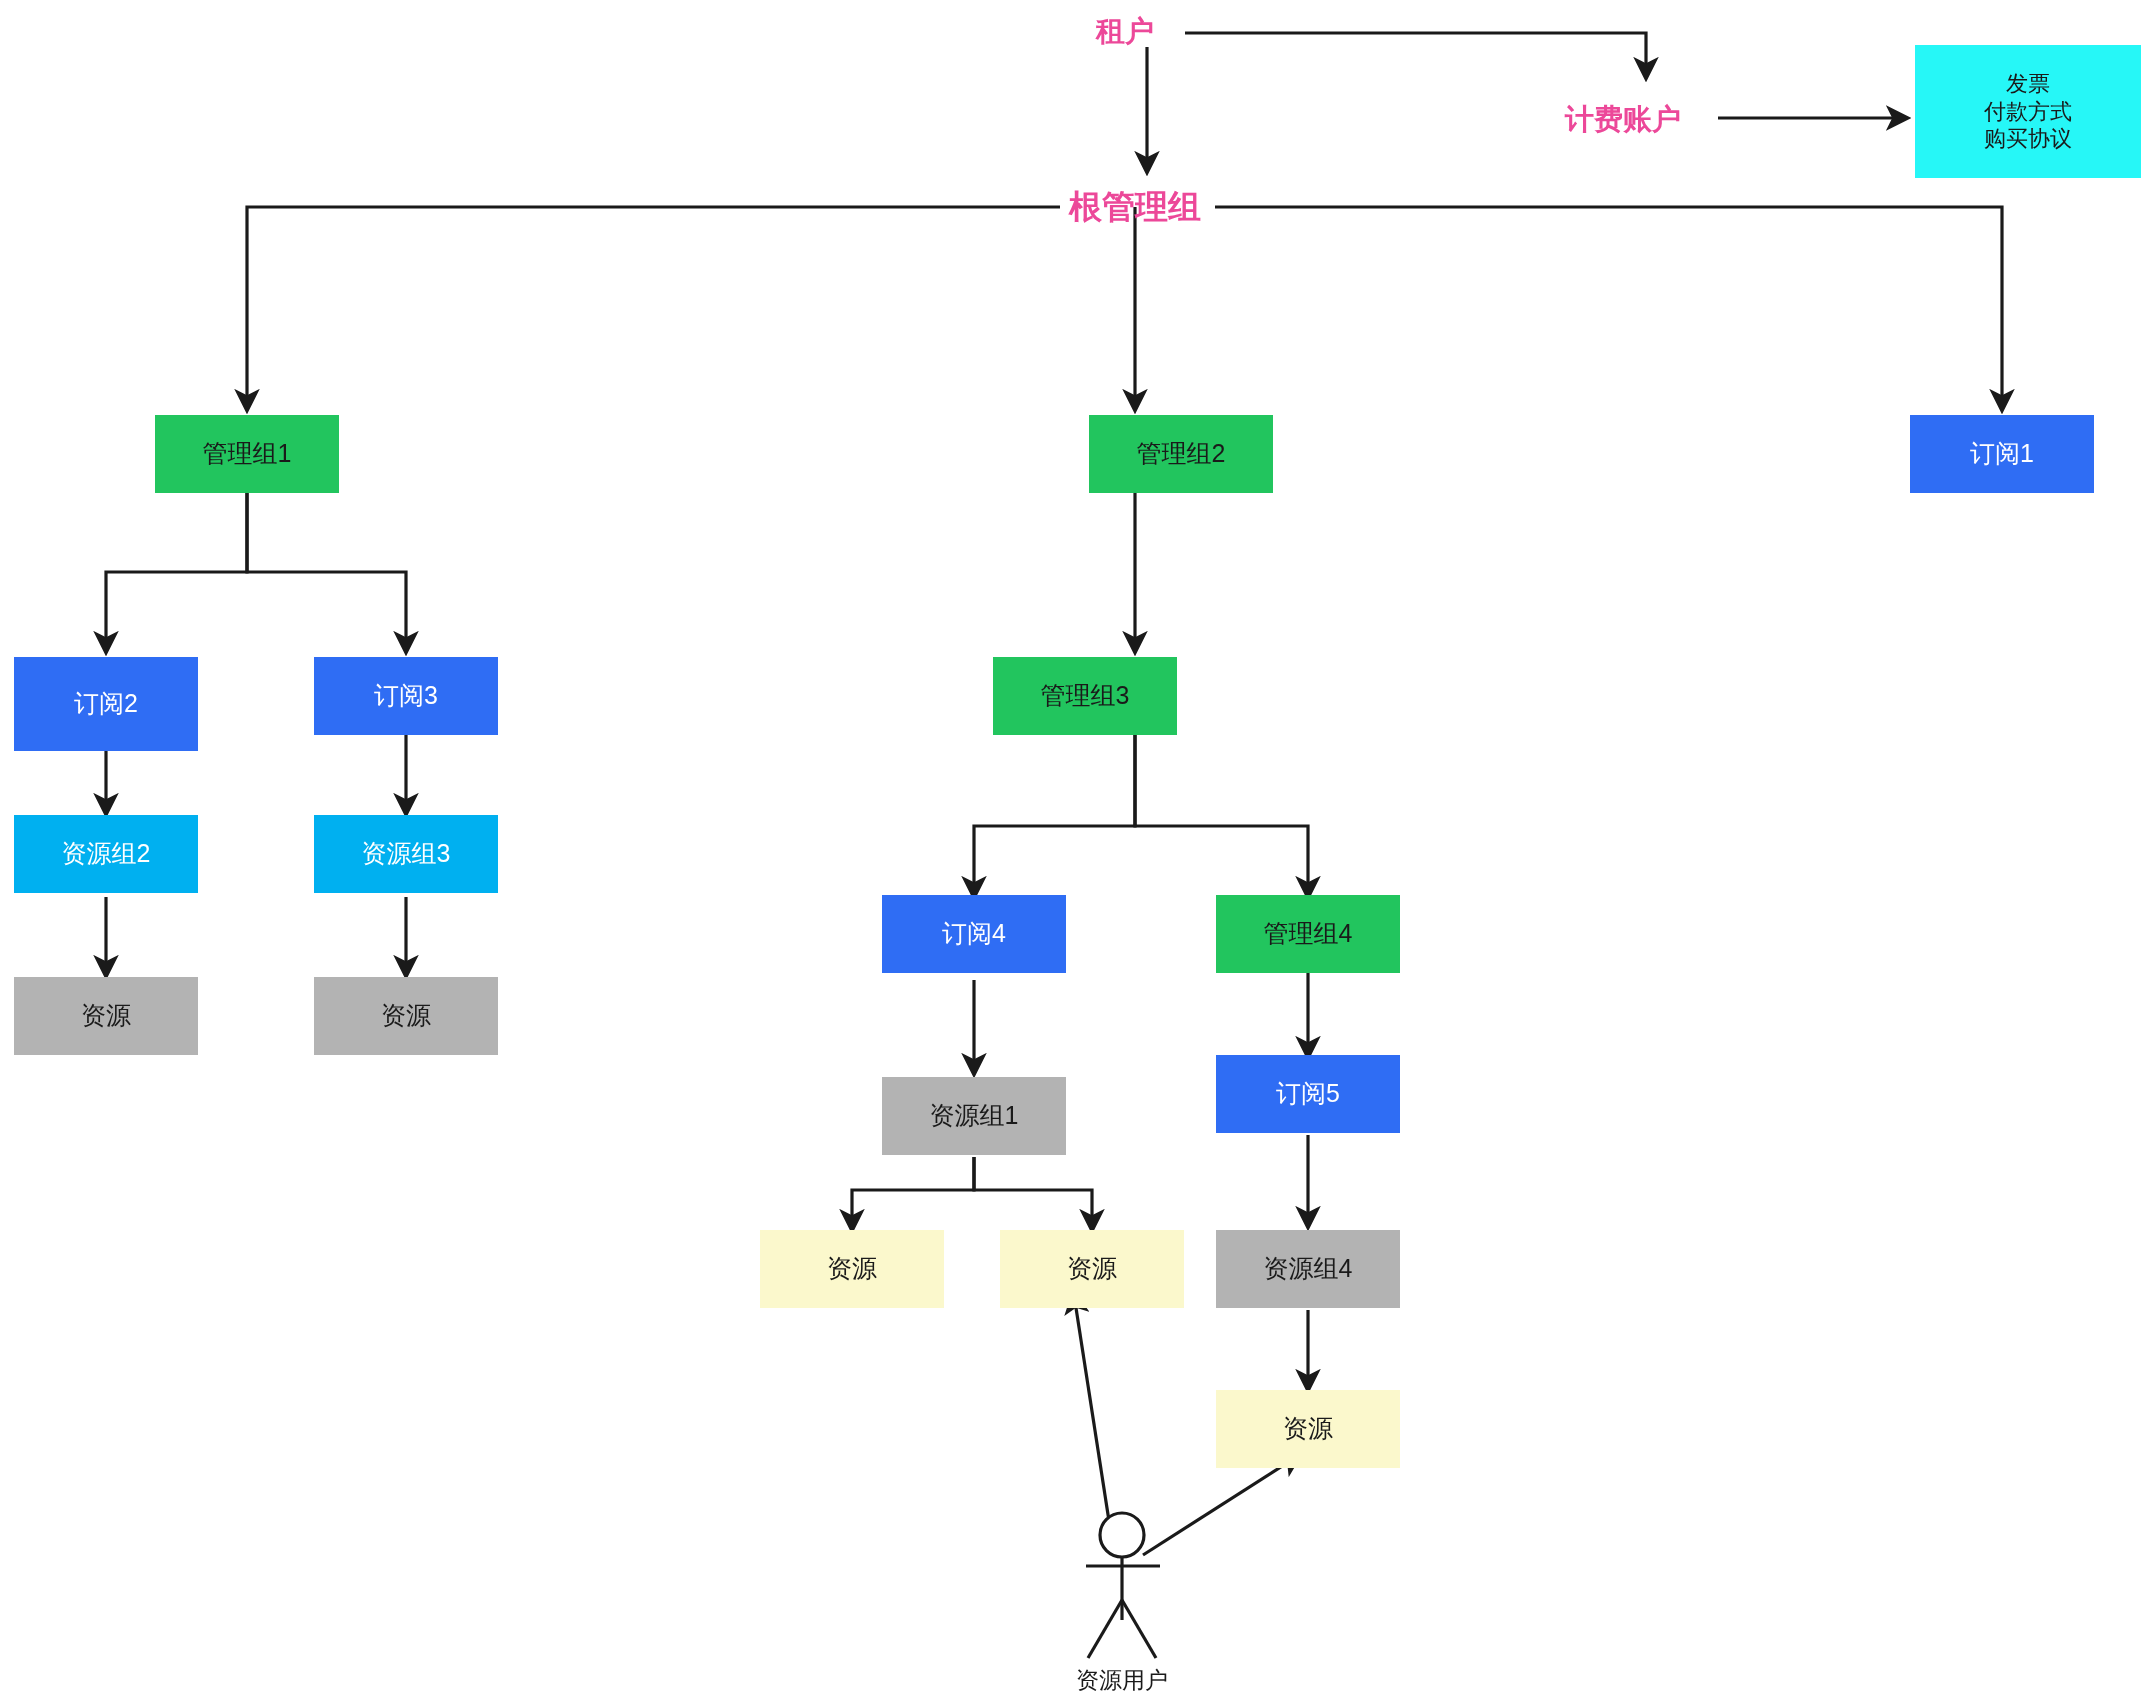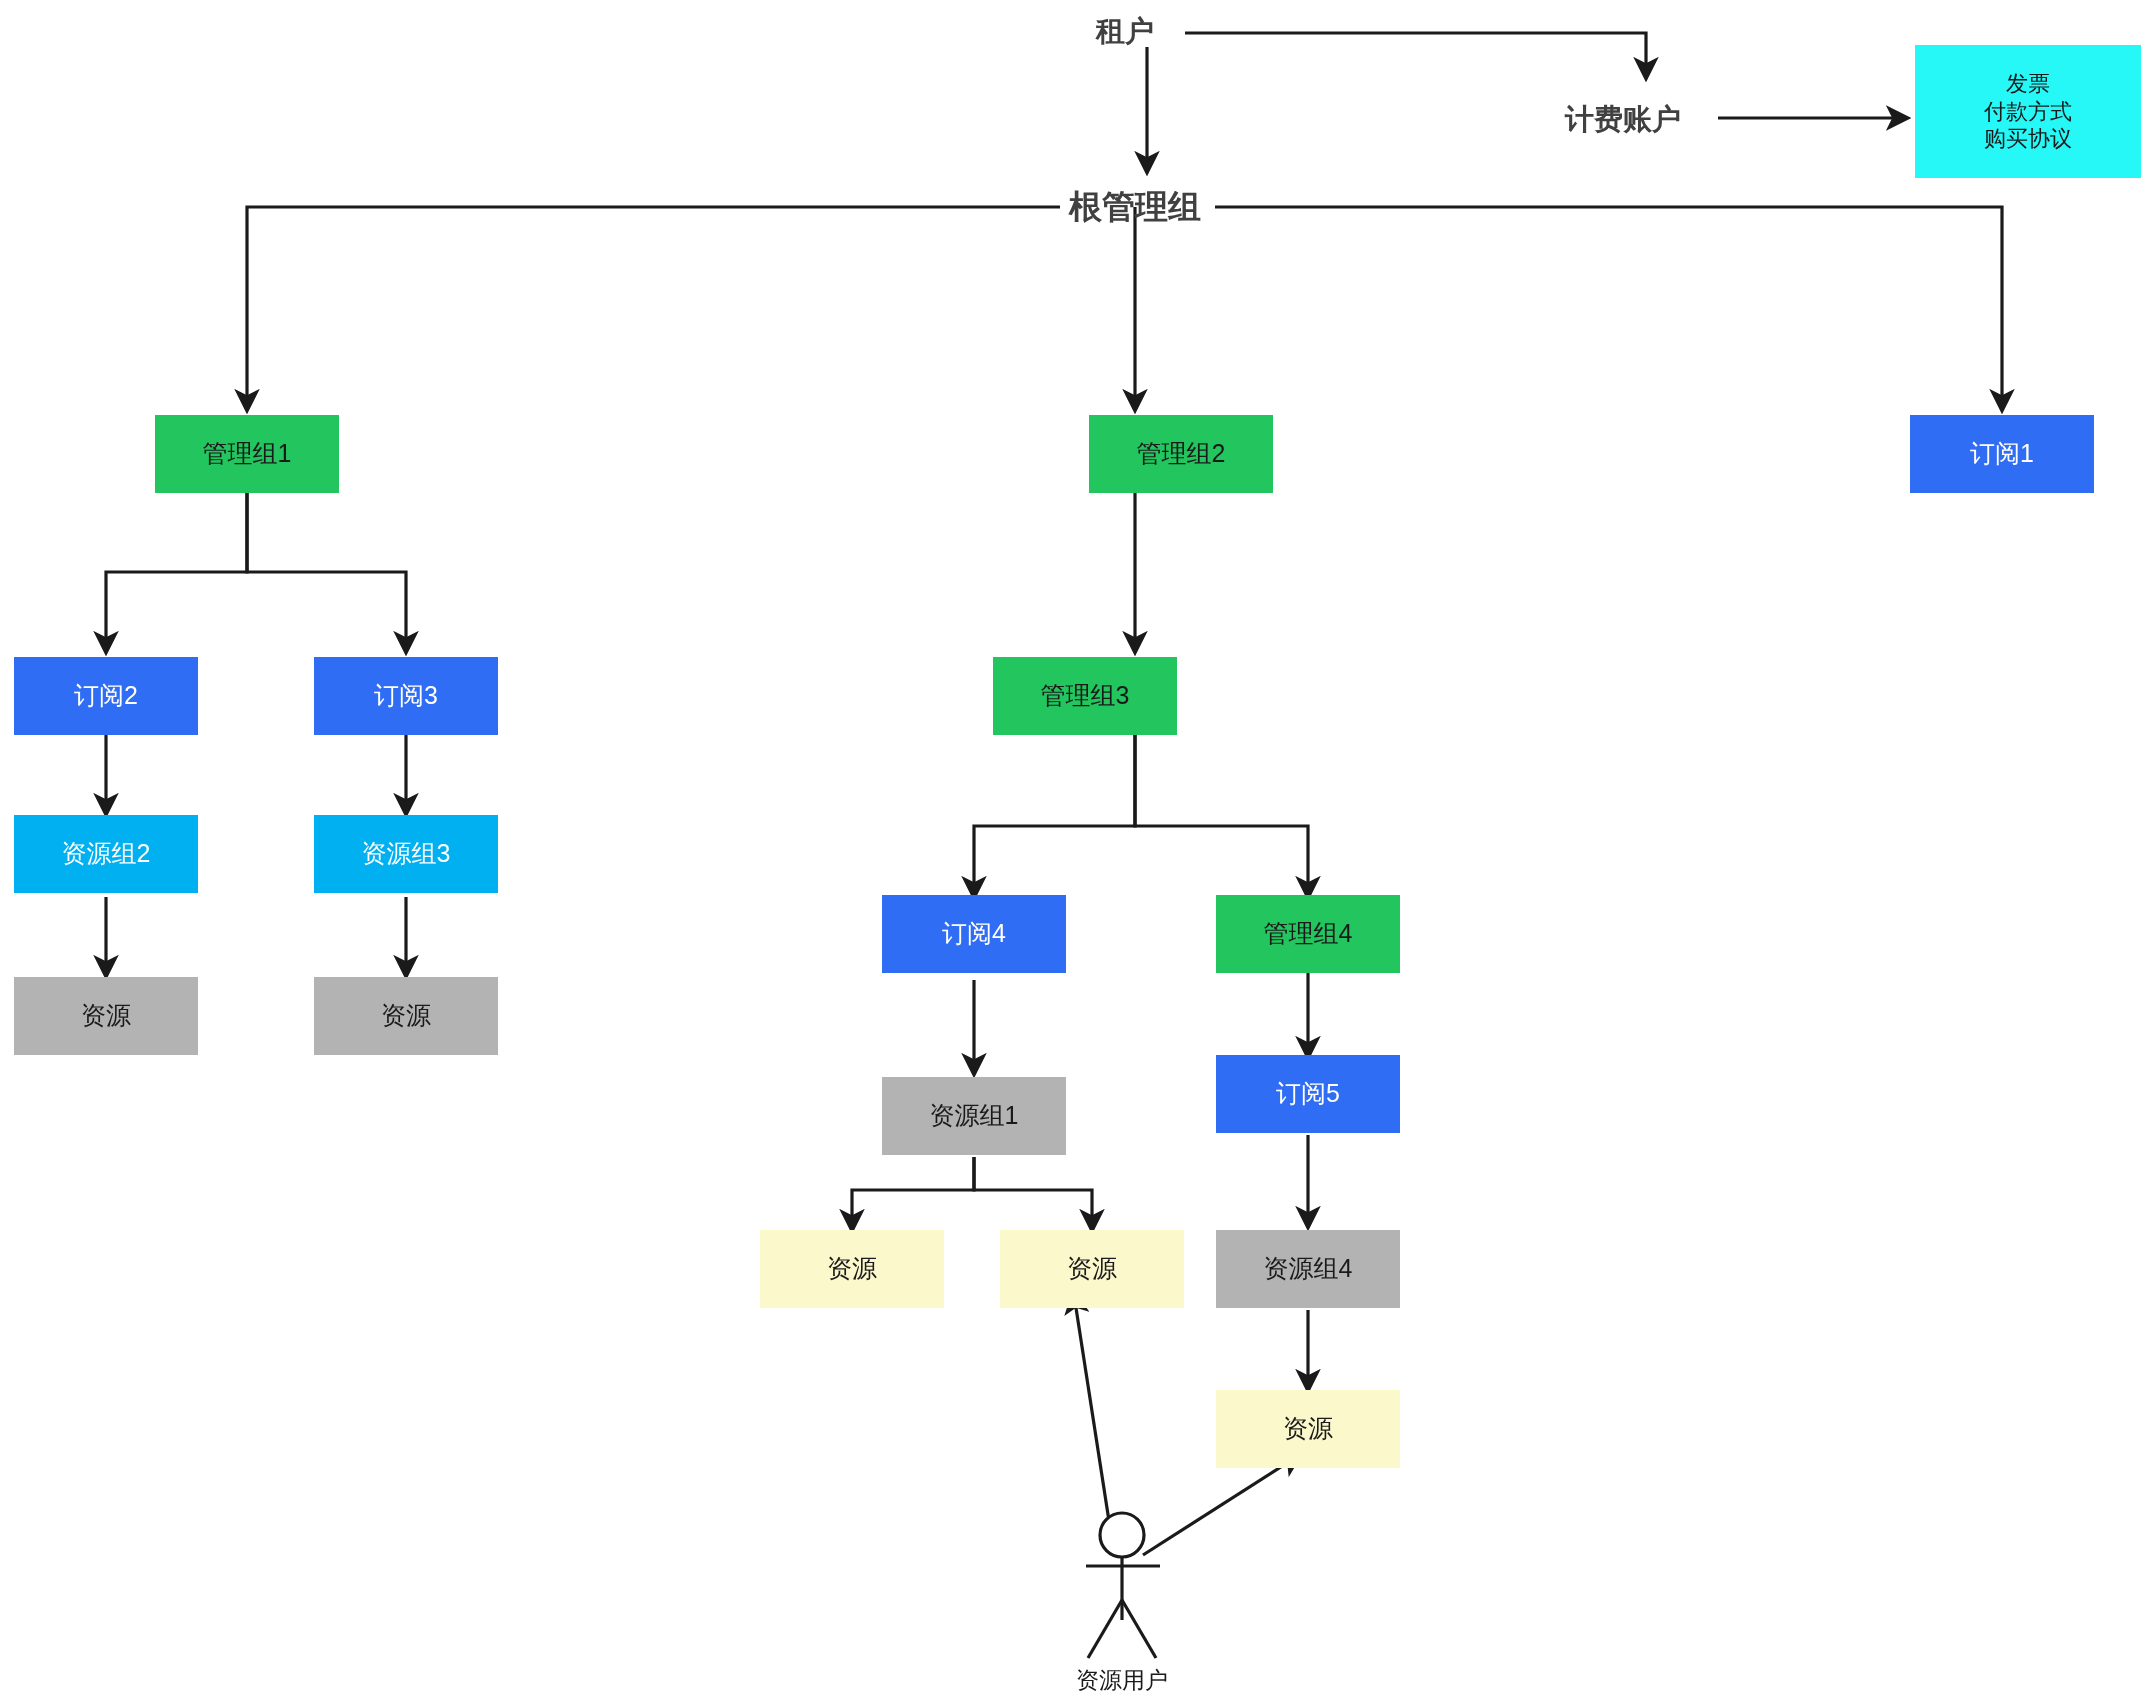--- a/index.html
+++ b/index.html
@@ -17,21 +17,21 @@
   .rg-cyan .n-label{color:#ffffff;}
   .rg-gray{background:#b3b3b3;}
   .rg-gray .n-label{color:#1a1a1a;}
   .res-gray{background:#b3b3b3;}
   .res-gray .n-label{color:#1a1a1a;}
   .res-yellow{background:#fbf8cc;}
   .res-yellow .n-label{color:#1a1a1a;}
   .billing{background:#26f7f7;}
   .billing .n-label{color:#1a1a1a;font-size:22px;}
   .plain{background:transparent;}
-  .plain .n-label{font-weight:bold;color:#404040;}
+  .plain .n-label{font-weight:bold;color:#ec4899;}
   .t-tenant .n-label{font-size:29px;}
   .t-billacct .n-label{font-size:29px;}
   .t-root .n-label{font-size:33px;}
   .actor-label{position:absolute;font-size:23px;color:#1a1a1a;text-align:center;}
 </style>
 </head>
 <body>
 
 <div id="stage">
 
@@ -129,21 +129,21 @@
   </div>
 
   <div class="node mg" style="left:1216px;top:895px;width:184px;height:78px;">
     <span class="n-label">管理组4</span>
   </div>
 
   <div class="node sub" style="left:1910px;top:415px;width:184px;height:78px;">
     <span class="n-label">订阅1</span>
   </div>
 
-  <div class="node sub" style="left:14px;top:657px;width:184px;height:78px;">
+  <div class="node sub" style="left:14px;top:657px;width:184px;height:94px;">
     <span class="n-label">订阅2</span>
   </div>
 
   <div class="node sub" style="left:314px;top:657px;width:184px;height:78px;">
     <span class="n-label">订阅3</span>
   </div>
 
   <div class="node sub" style="left:882px;top:895px;width:184px;height:78px;">
     <span class="n-label">订阅4</span>
   </div>

